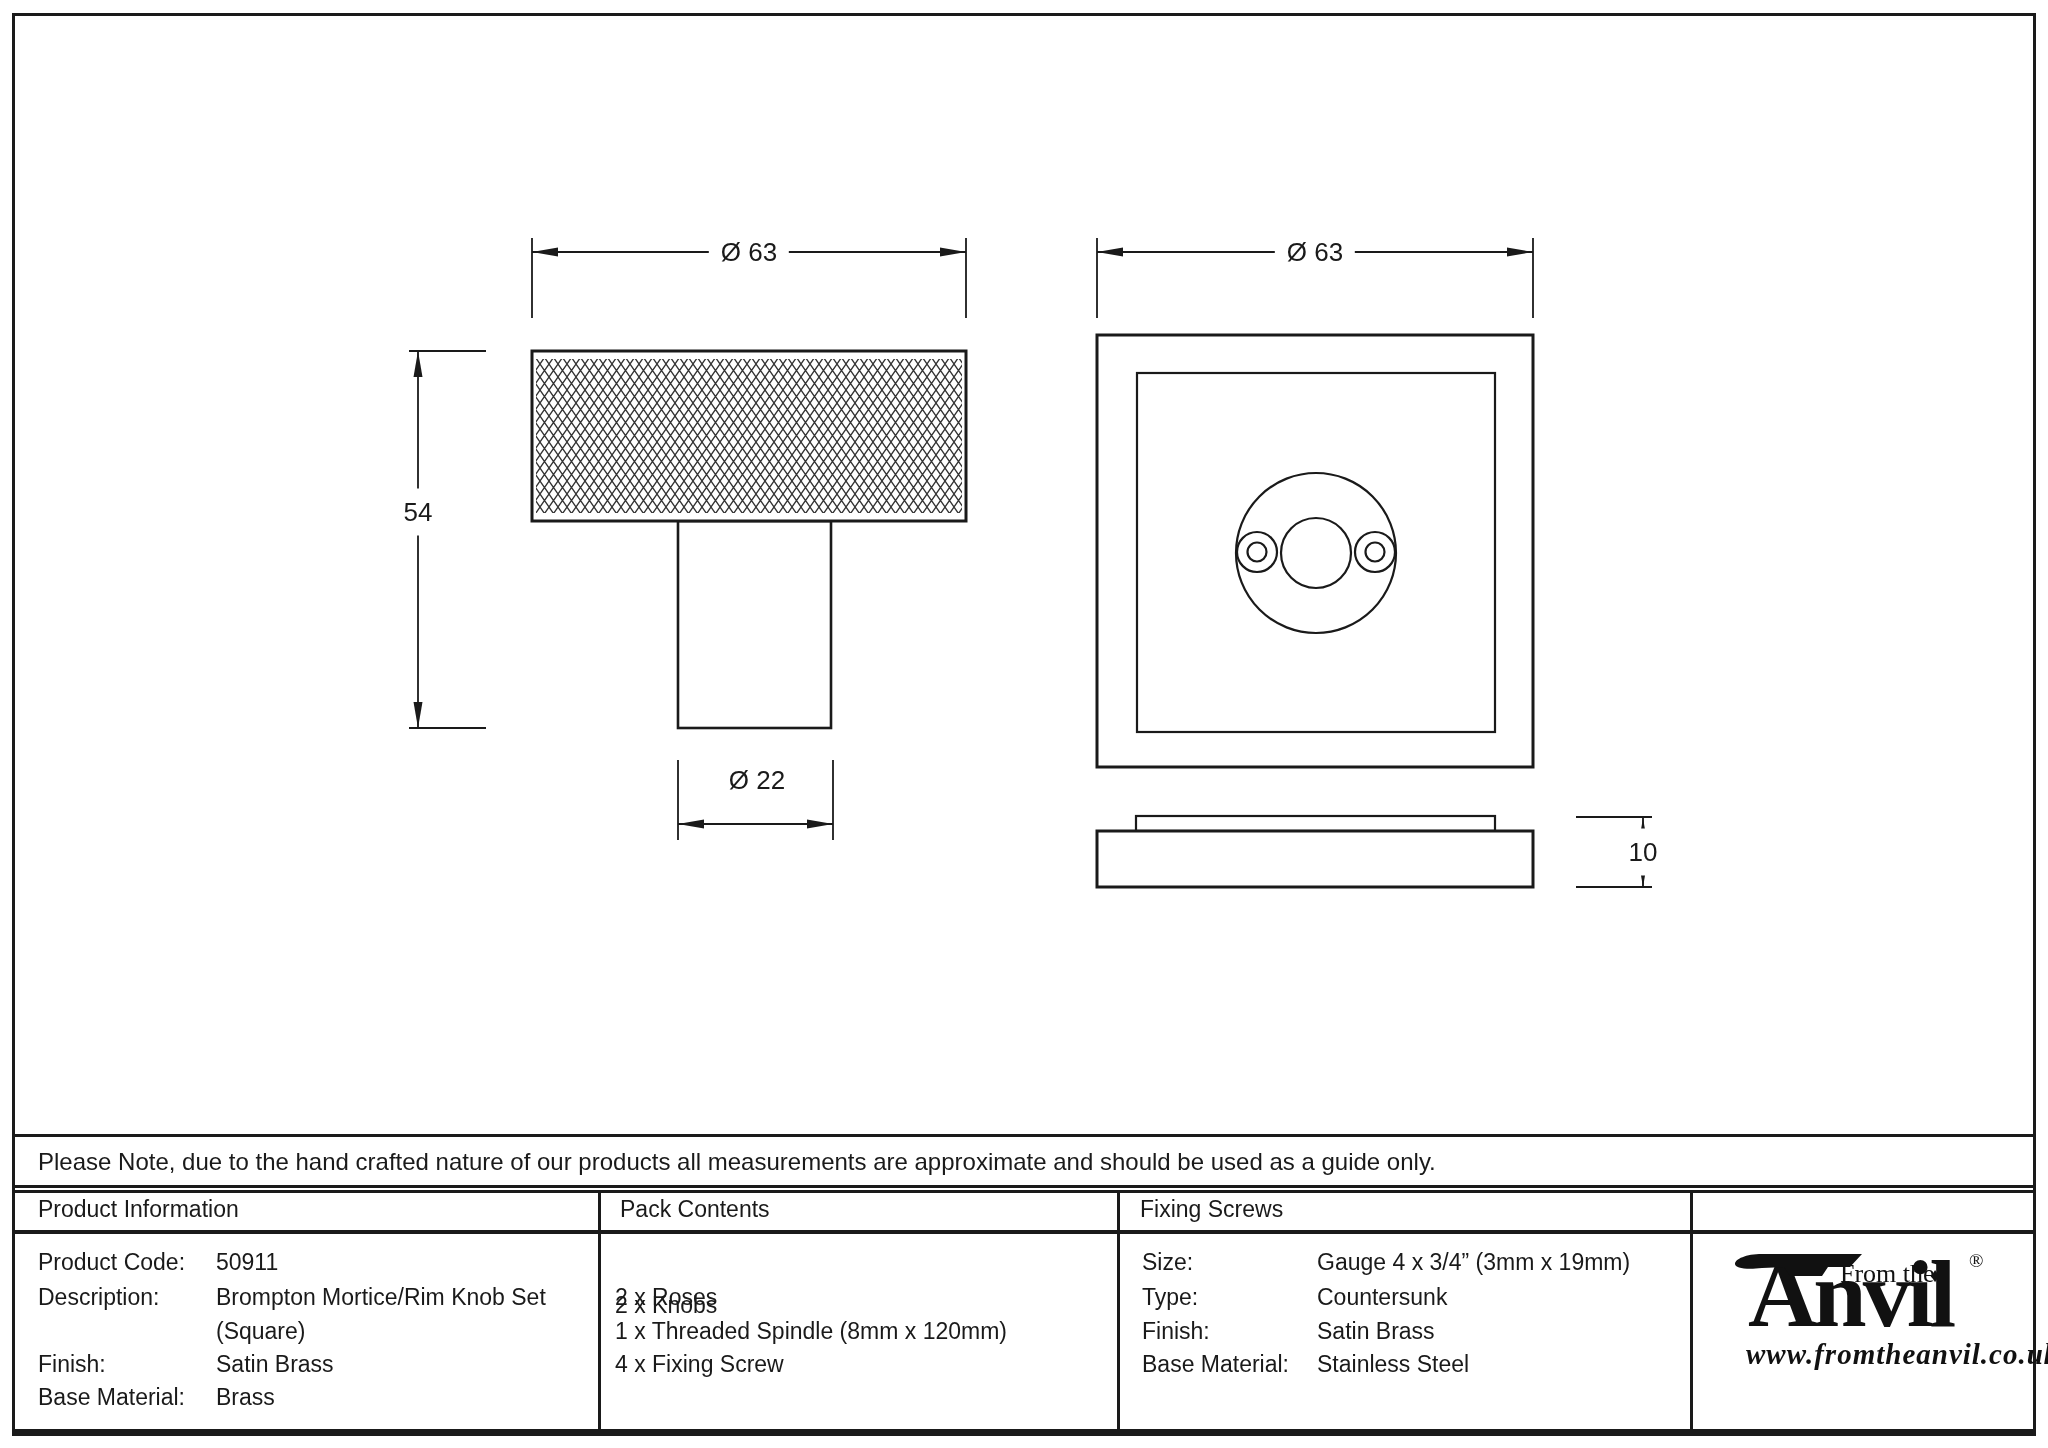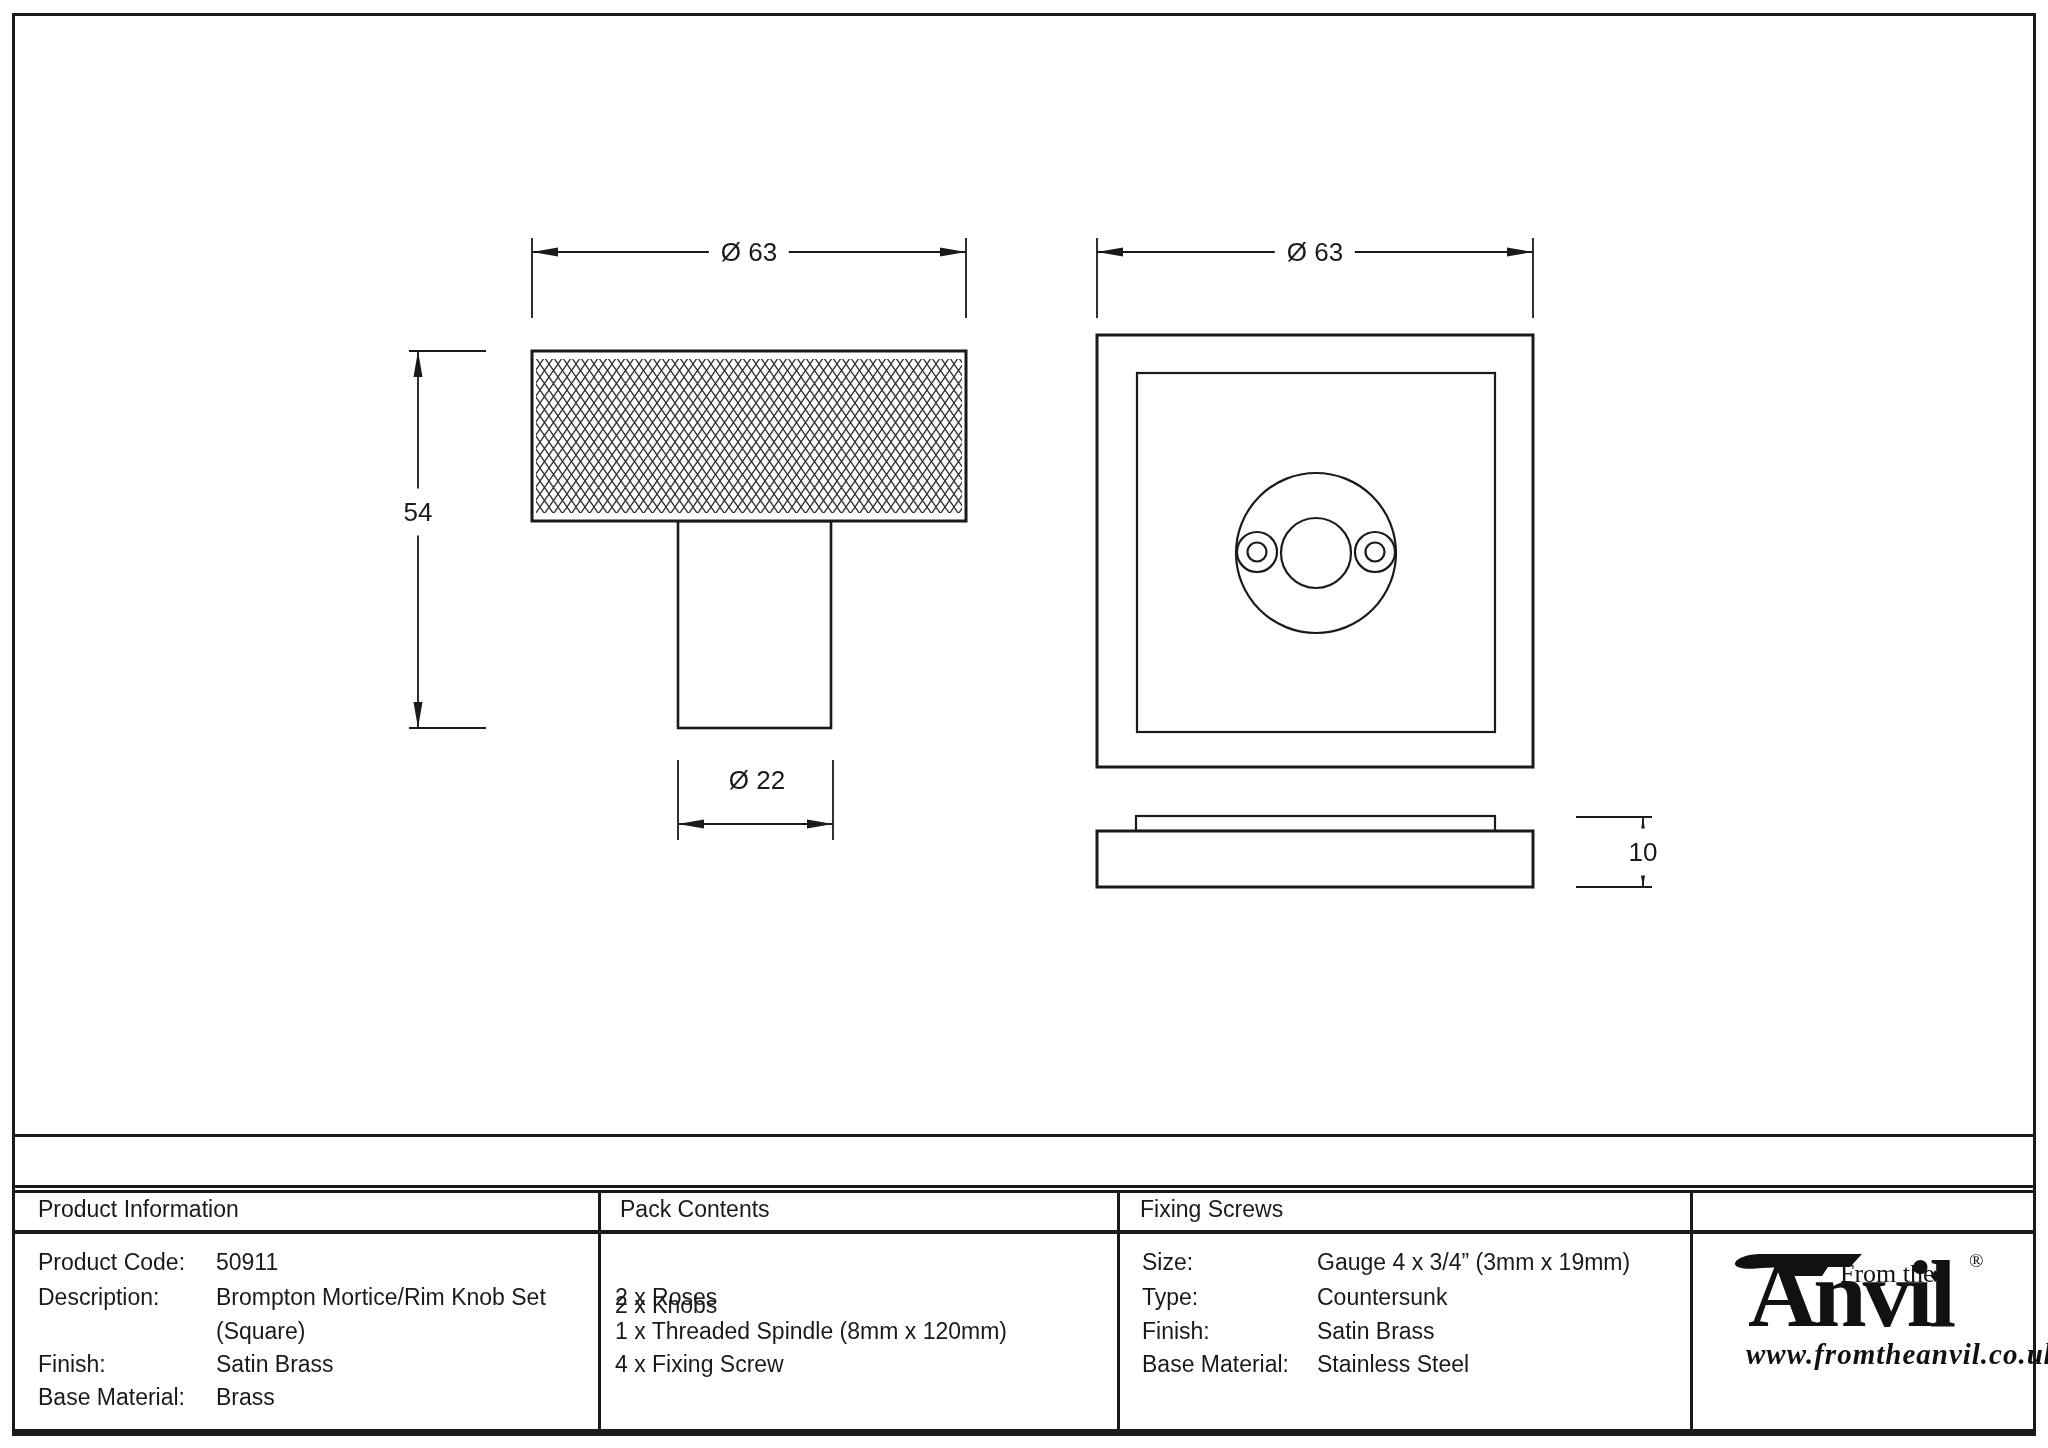--- a/index.html
+++ b/index.html
@@ -101,20 +101,21 @@
     <polygon points="1643,887 1638.5,861 1647.5,861" fill="#1a1a1a"></polygon>
   </svg>
 
   <div class="dim h" style="left:749px;top:252px;">Ø 63</div>
   <div class="dim v" style="left:418px;top:512px;">54</div>
   <div class="dim h" style="left:757px;top:780px;">Ø 22</div>
   <div class="dim h" style="left:1315px;top:252px;">Ø 63</div>
   <div class="dim v" style="left:1643px;top:852px;">10</div>
 
   <div class="hline" style="left:12px;top:1134px;width:2024px;"></div>
+  <div class="txt" style="left:38px;top:1147px;font-size:24px;">Please Note, due to the hand crafted nature of our products all measurements are approximate and should be used as a guide only.</div>
   <div class="hline" style="left:12px;top:1185px;width:2024px;"></div>
 
   <div class="hline" style="left:12px;top:1190px;width:2024px;"></div>
   <div class="hline" style="left:12px;top:1230px;width:2024px;height:4px;"></div>
   <div class="hline" style="left:12px;top:1429px;width:2024px;height:4px;"></div>
   <div class="vline" style="left:598px;top:1190px;height:243px;"></div>
   <div class="vline" style="left:1117px;top:1190px;height:243px;"></div>
   <div class="vline" style="left:1690px;top:1190px;height:243px;"></div>
 
   <div class="txt hdr" style="left:38px;top:1194px;">Product Information</div>

